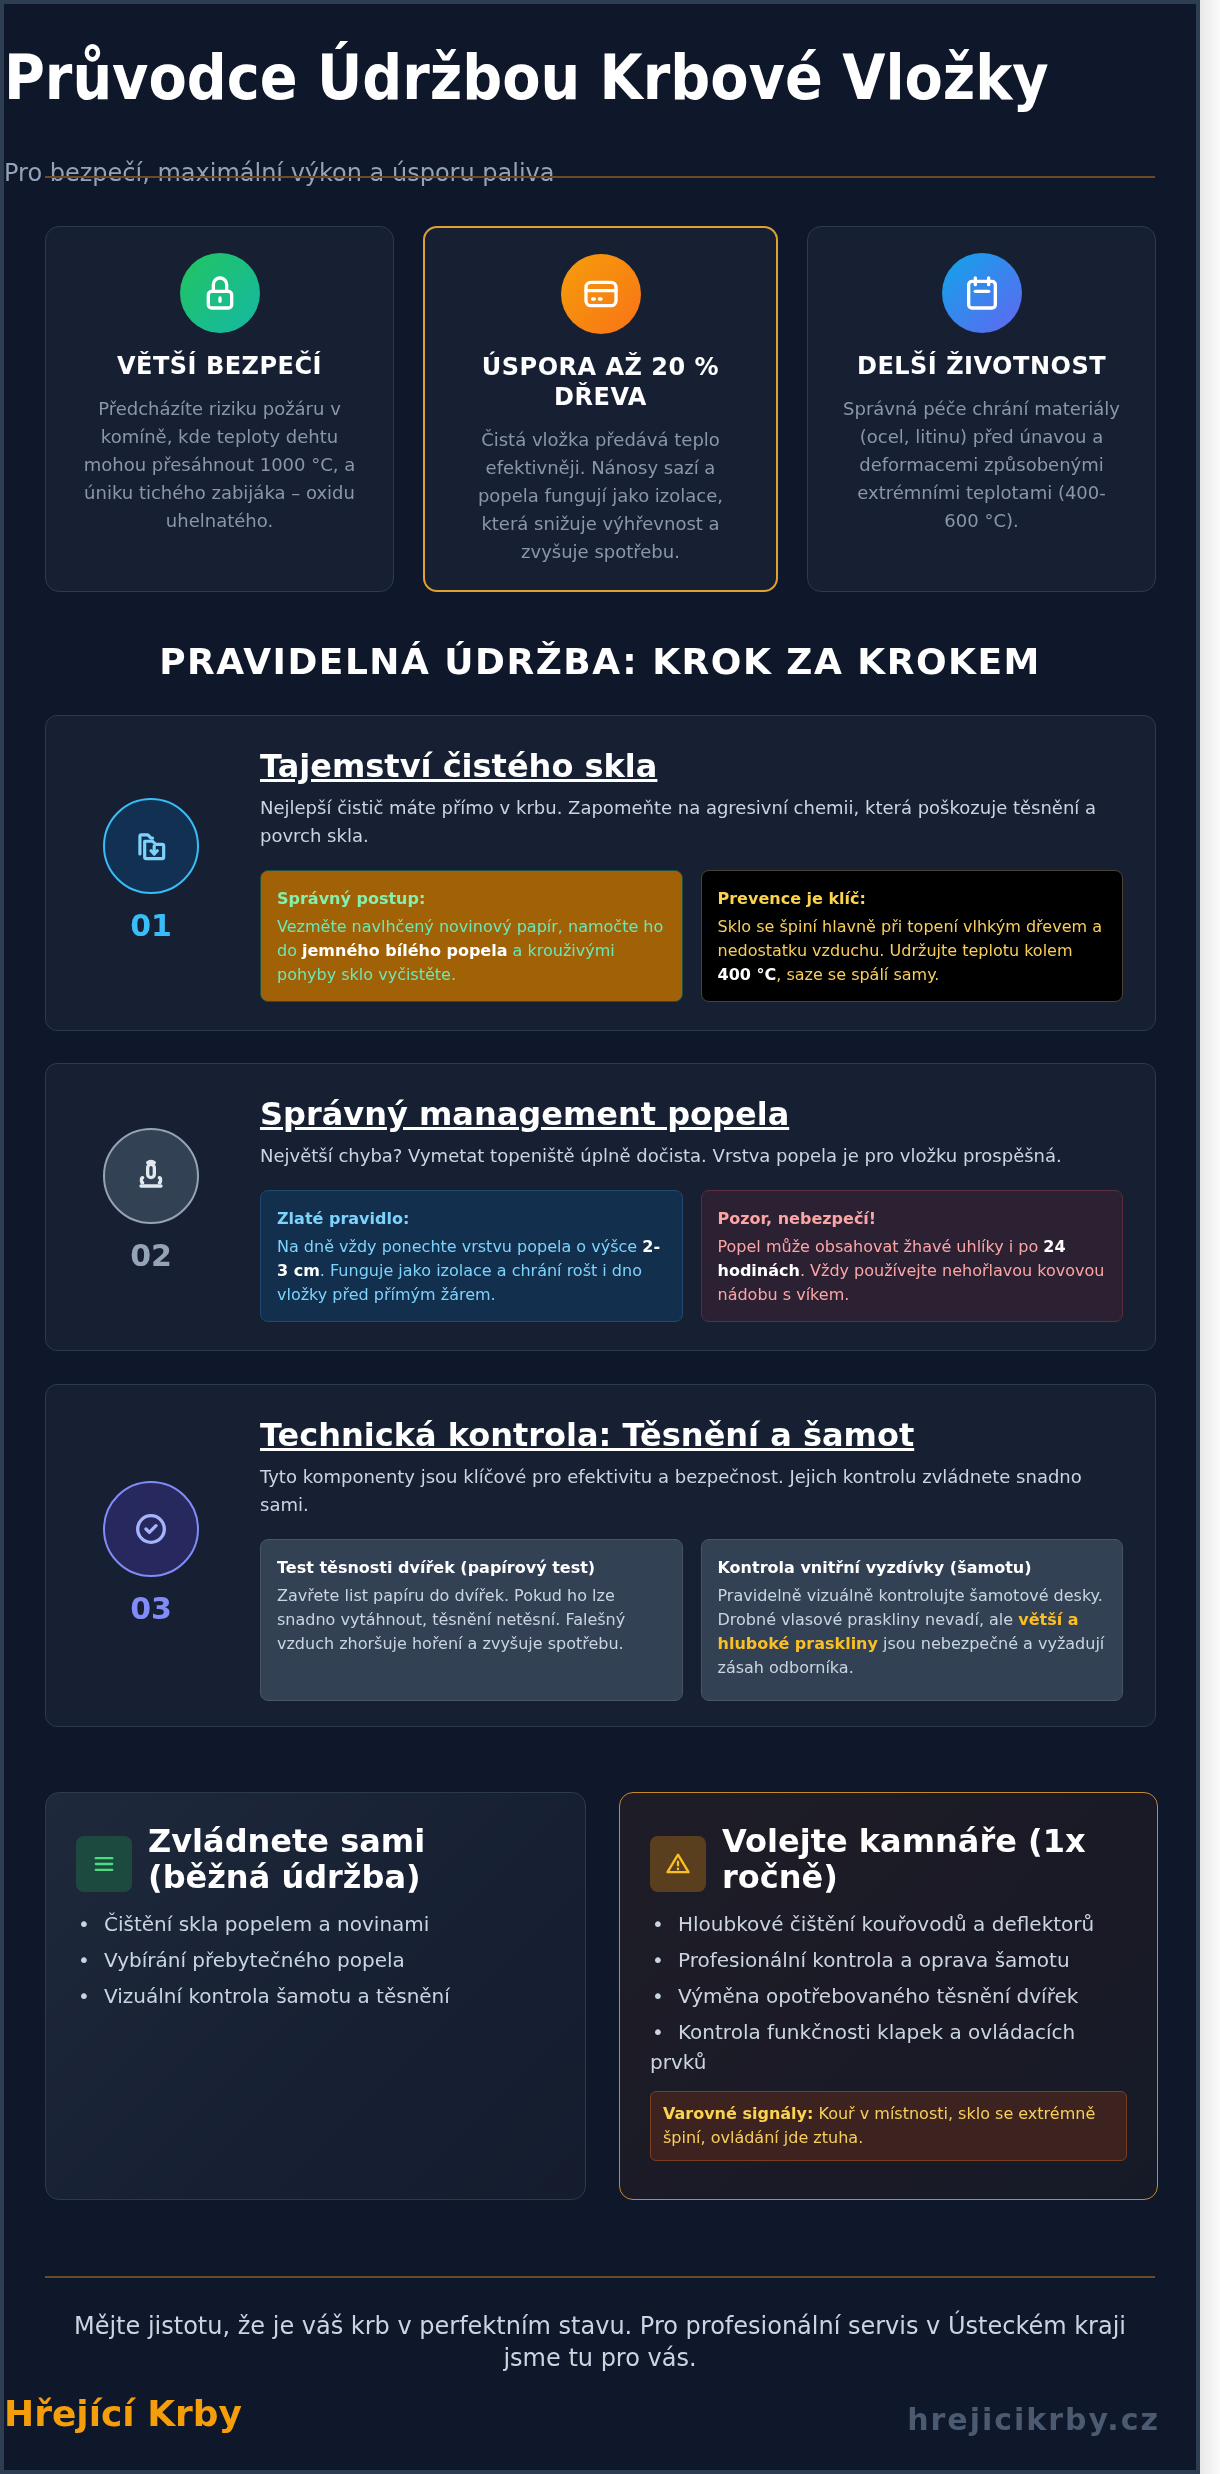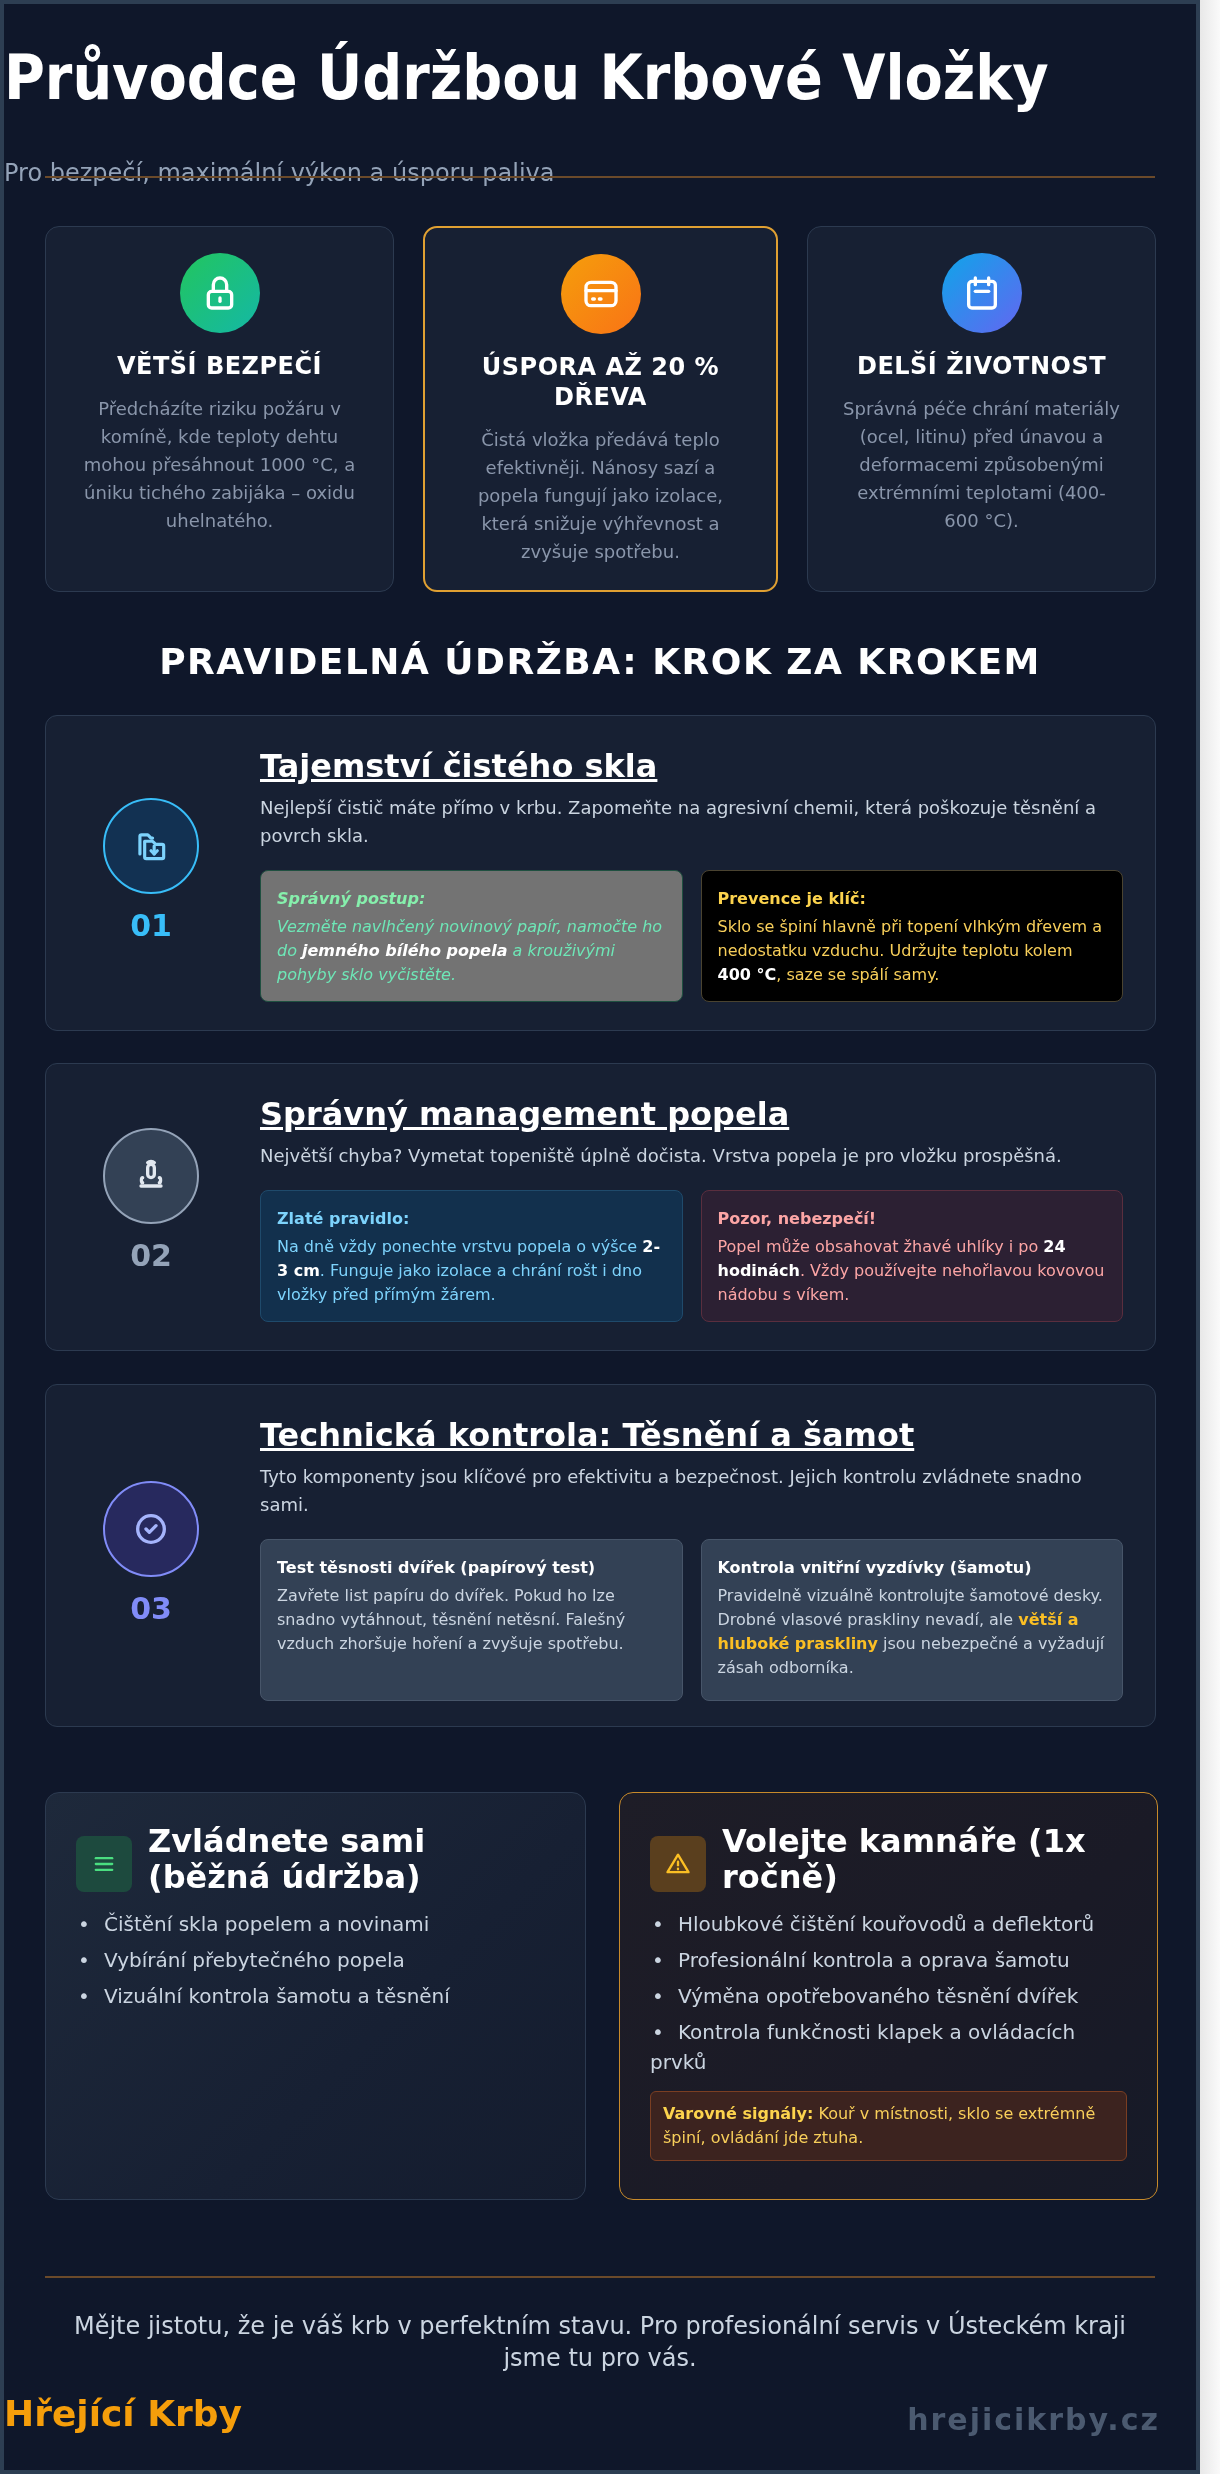--- a/index.html
+++ b/index.html
@@ -81,21 +81,21 @@
     .step-body { position: absolute; left: 214px; right: 32px; }
     .step-title { font-size: 32px; font-weight: bold; color: #ffffff; line-height: 40px; text-decoration: underline; }
     .step-desc { font-size: 18px; color: #cbd5e1; line-height: 28px; margin-top: 8px; }
     .step-boxes { display: flex; gap: 18px; margin-top: 20px; }
     .tip {
       flex: 1; border-radius: 8px; padding: 16px 16px 14px;
       font-size: 16px; line-height: 24px;
     }
     .tip .tip-title { font-weight: bold; margin-bottom: 4px; font-size: 16px; }
     .tip b { color: #ffffff; }
-    .tip.green { background: #737373; border: 1px solid #1f5040; color: #6ee7b7; font-style: italic; }
+    .tip.green { background: #a16207; border: 1px solid #1f5040; color: #6ee7b7; }
     .tip.green .tip-title { color: #86efac; }
     .tip.amber { background: #000000; border: 1px solid #4a4330; color: #f8cf5a; }
     .tip.amber .tip-title { color: #fcd34d; }
     .tip.sky { background: #12304d; border: 1px solid #1f4a6b; color: #7dd3fc; }
     .tip.sky .tip-title { color: #7dd3fc; }
     .tip.rose { background: #2c2033; border: 1px solid #5a2e3e; color: #fca5a5; }
     .tip.rose .tip-title { color: #fca5a5; }
     .tip.slate { background: #334155; border: 1px solid #475569; color: #cbd5e1; min-height: 162px; }
     .tip.slate .tip-title { color: #ffffff; }
     .tip.slate .hl { color: #fbbf24; font-weight: bold; }

